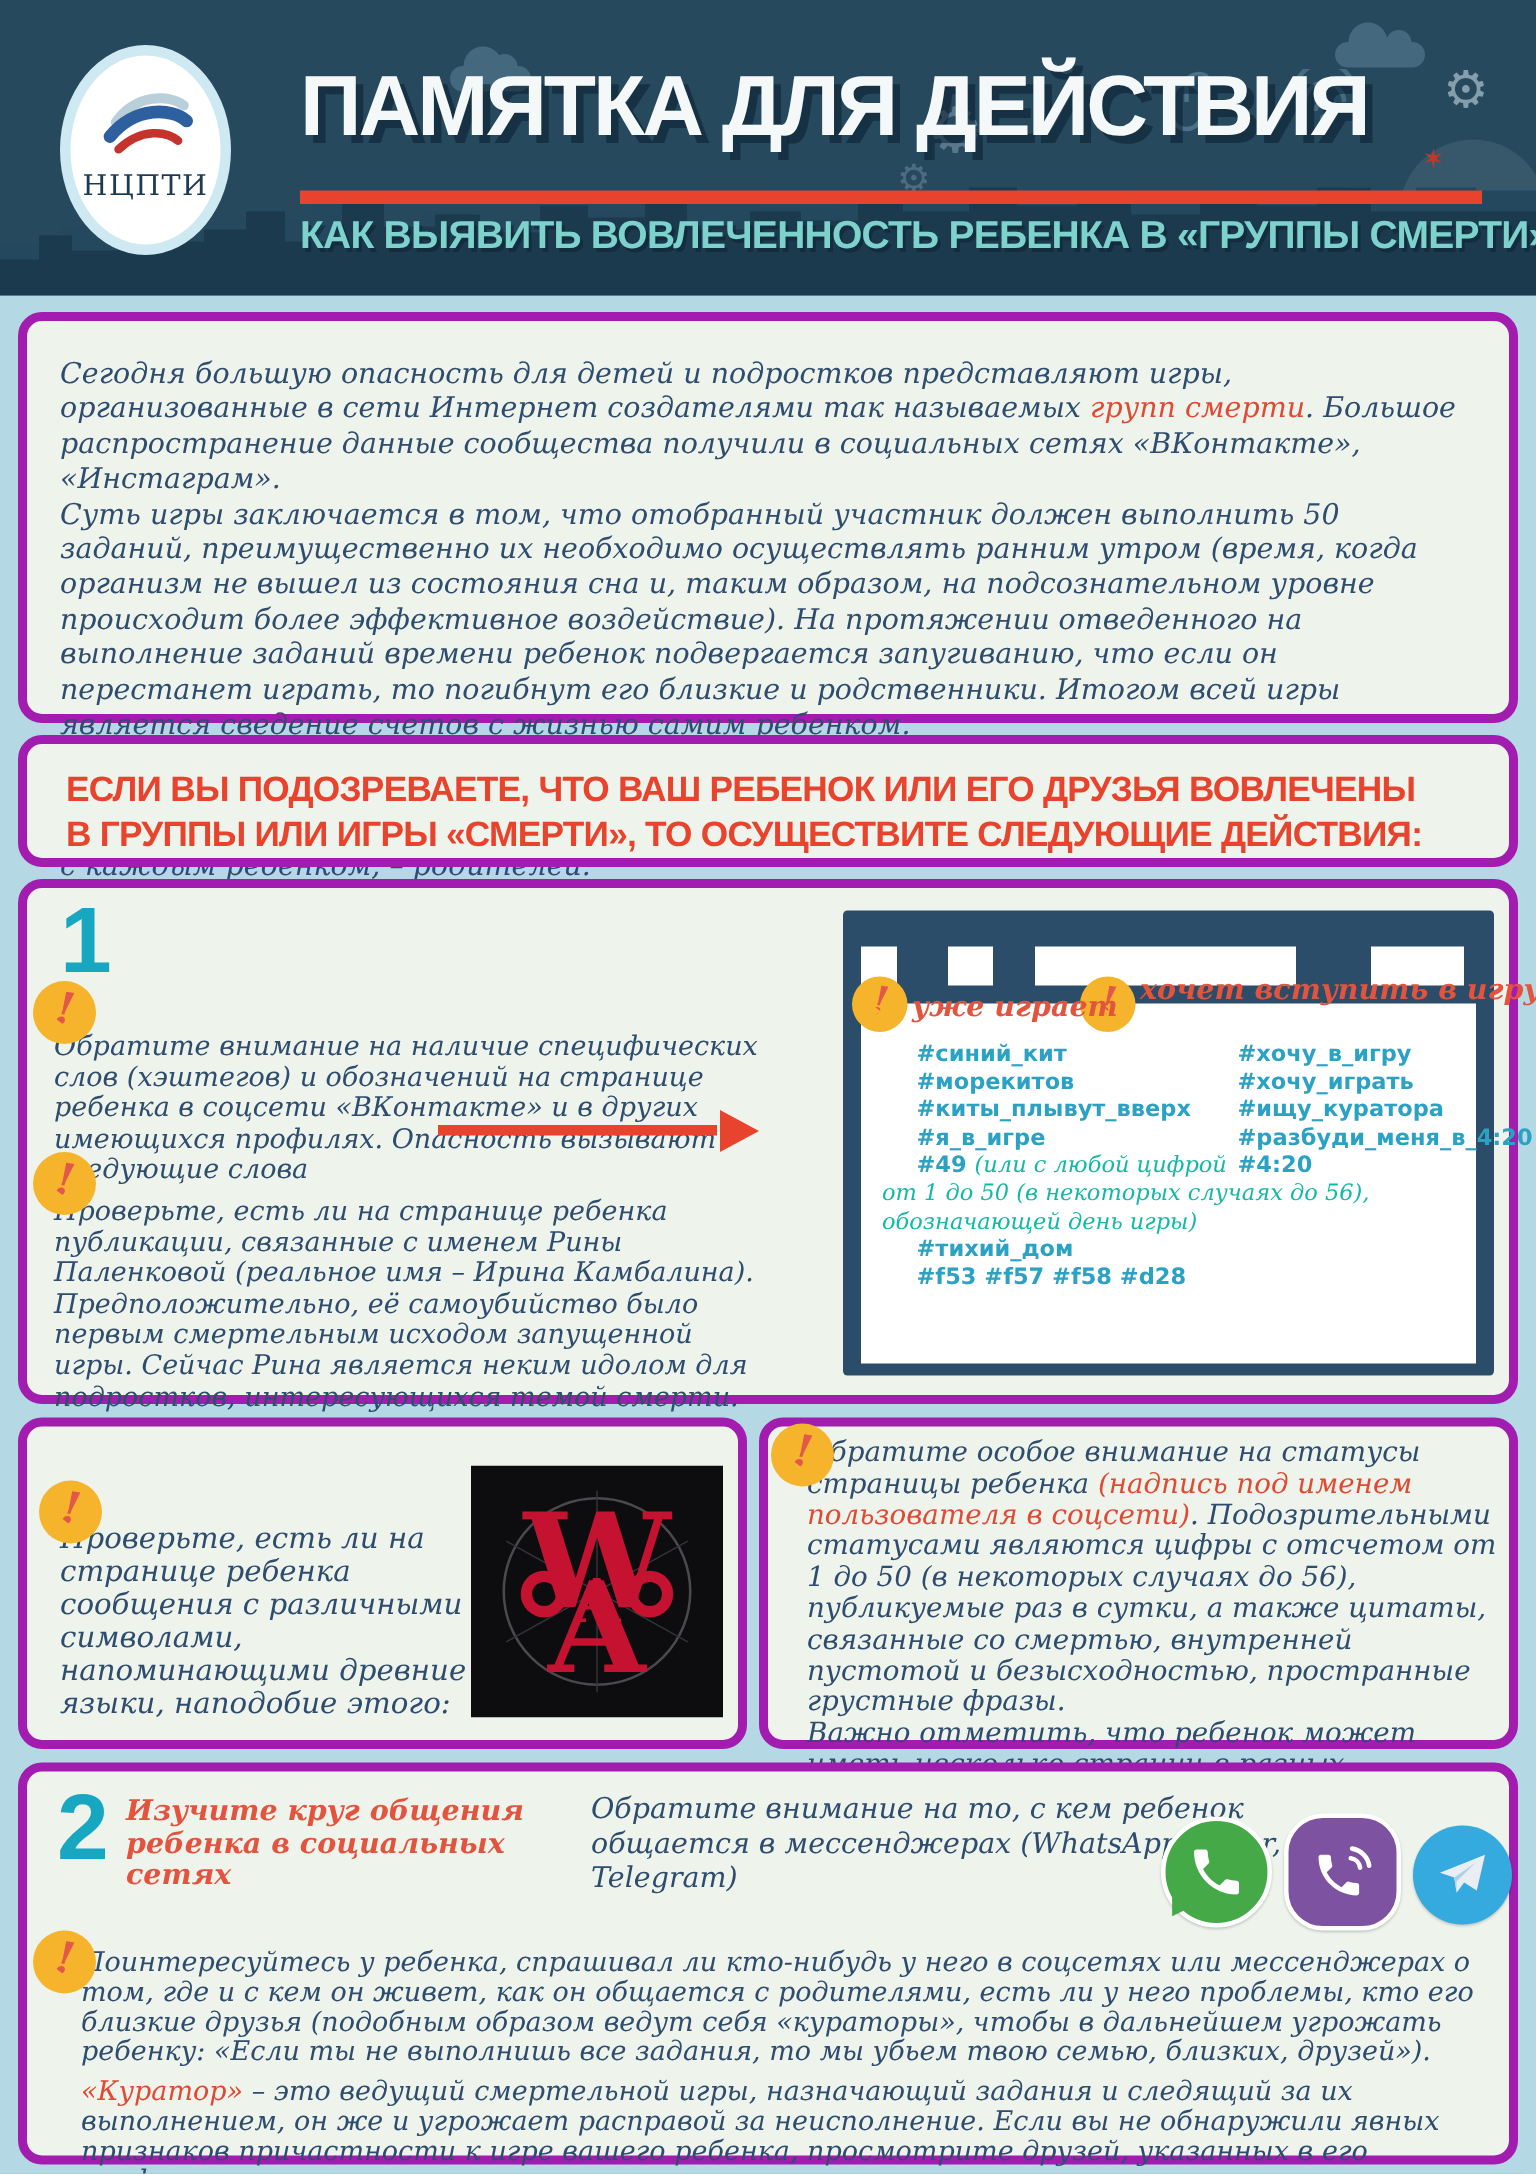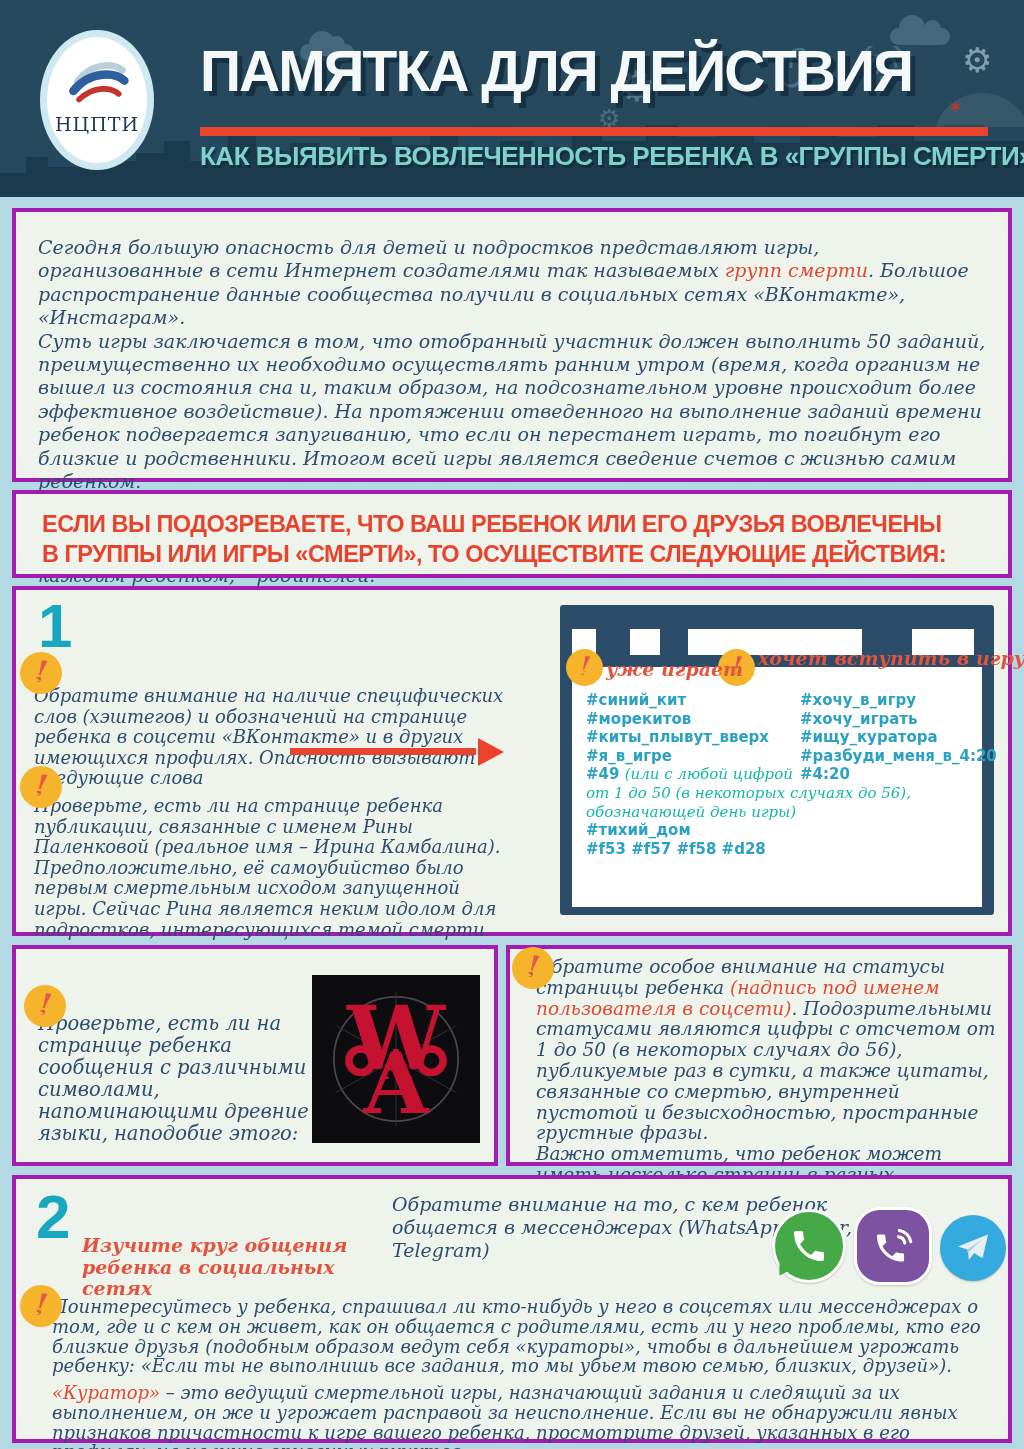--- a/index.html
+++ b/index.html
@@ -18,21 +18,21 @@
   .subtitle{position:absolute;left:200px;top:141px;width:810px;font-family:"Liberation Sans",sans-serif;font-weight:bold;font-size:26px;letter-spacing:-0.5px;color:#7dd2cd;text-shadow:2px 3px 0 rgba(10,30,45,.45);white-space:nowrap;z-index:2;}
   .deco{position:absolute;color:#466b80;z-index:1;}
   .cloud{position:absolute;width:54px;height:17px;background:#44687d;border-radius:20px;}
   .cloud::before{content:"";position:absolute;width:26px;height:26px;background:inherit;border-radius:50%;top:-13px;left:9px;}
   .cloud::after{content:"";position:absolute;width:17px;height:17px;background:inherit;border-radius:50%;top:-8px;right:9px;}
   .gear{font-family:"DejaVu Sans",sans-serif;}
   .bomb{position:absolute;left:933px;top:93px;width:98px;height:98px;border-radius:50%;background:rgba(255,255,255,.08);}
   .spark{position:absolute;left:948px;top:96px;font-family:"DejaVu Sans",sans-serif;font-size:18px;color:#c0392b;}
 
   
-  .card{position:absolute;background:#eef3ec;border:4px solid #a21caf;border-radius:0;}
+  .card{position:absolute;background:#eef3ec;border:6px solid #a21caf;border-radius:16px;}
   .c1{left:12px;top:208px;width:1000px;height:274px;padding:24px 22px 0 22px;}
   .c2{left:12px;top:490px;width:1000px;height:88px;padding:15px 0 0 26px;}
   .c3{left:12px;top:586px;width:1000px;height:350px;}
   .c4{left:12px;top:945px;width:486px;height:221px;}
   .c5{left:506px;top:945px;width:506px;height:221px;}
   .c6{left:12px;top:1175px;width:1000px;height:268px;}
   .c1 p{font-size:19px;line-height:23.4px;font-style:italic;color:#2e4d6e;}
   .red-inline{color:#e04a32;}
   .alert-line{font-family:"Liberation Sans",sans-serif;font-weight:bold;font-size:23.5px;line-height:30px;letter-spacing:-0.5px;color:#e8432d;}
 
@@ -51,21 +51,21 @@
   .arrow{position:absolute;left:274px;top:148px;width:214px;height:28px;}
   .arrow .shaft{position:absolute;left:0;top:10px;width:186px;height:7px;background:#e8432d;}
   .arrow .head{position:absolute;right:0;top:0;width:0;height:0;border-left:26px solid #e8432d;border-top:14px solid transparent;border-bottom:14px solid transparent;}
 
   
   .browser{position:absolute;left:544px;top:15px;width:434px;height:310px;background:#2c4d69;border-radius:3px;}
   .bbox{position:absolute;background:#fff;}
   .bcontent{position:absolute;left:12px;top:62px;width:410px;height:240px;background:#fff;}
   .coltitle{position:absolute;font-style:italic;font-weight:bold;font-size:19px;color:#e2543e;white-space:nowrap;z-index:5;}
   .taglist{position:absolute;z-index:5;}
-  .tag{font-family:"DejaVu Sans",sans-serif;font-weight:bold;font-size:15px;line-height:18.6px;color:#2ba2c4;white-space:nowrap;}
+  .tag{font-family:"DejaVu Sans",sans-serif;font-weight:bold;font-size:15px;line-height:18.6px;color:#2ba2c4;white-space:nowrap;margin-left:23px;}
   .note{font-family:"DejaVu Serif",serif;font-style:italic;font-weight:normal;font-size:15px;line-height:18.6px;color:#14b8a6;white-space:nowrap;}
 
   
   .symbol{position:absolute;left:296px;top:26px;width:168px;height:168px;}
 
   
   .msg{position:absolute;border-radius:50%;border:3px solid #fff;box-shadow:0 1px 2px rgba(0,0,0,.2);}
   .wa{left:756px;top:30px;width:74px;height:74px;background:#45a948;}
   .wa::after{content:"";position:absolute;left:-4px;bottom:-6px;width:0;height:0;border:10px solid transparent;border-top:16px solid #45a948;transform:rotate(32deg);}
   .vb{left:838px;top:28px;width:78px;height:78px;background:#7d52a0;border-radius:26px;}
@@ -230,21 +230,21 @@
         <span class="mark">!</span>
       </div>
     <div class="tip" style="left:26px;top:8px;width:462px;font-size:18.5px;line-height:20.8px;">
       <span>Обратите особое внимание на статусы страницы ребенка </span><span class="red-inline">(надпись под именем пользователя в соцсети)</span><span>. Подозрительными статусами являются цифры с отсчетом от 1 до 50 (в некоторых случаях до 56), публикуемые раз в сутки, а также цитаты, связанные со смертью, внутренней пустотой и безысходностью, пространные грустные фразы.</span><br>
       <span>Важно отметить, что ребенок может иметь несколько страниц в разных социальных сетях, – </span><span class="red-inline">проверьте каждую из них.</span>
     </div>
   </div>
 
   <div class="card c6">
     <div class="num" style="left:20px;top:8px;">2</div>
-    <div class="step-head" style="left:66px;top:16px;width:300px;margin-top:40px;">Изучите круг общения ребенка в социальных сетях</div>
+    <div class="step-head" style="left:66px;top:16px;width:300px;">Изучите круг общения ребенка в социальных сетях</div>
     <div class="tip" style="left:376px;top:14px;width:500px;font-size:19px;line-height:23px;">Обратите внимание на то, с кем ребенок общается в мессенджерах (WhatsApp, Viber, Telegram)</div>
 
     <div class="msg wa">
       <svg width="40" height="40" viewBox="0 0 24 24">
           <path fill="#fff" d="M6.62 10.79c1.44 2.83 3.76 5.14 6.59 6.59l2.2-2.2c.27-.27.67-.36 1.02-.24 1.12.37 2.33.57 3.57.57.55 0 1 .45 1 1V20c0 .55-.45 1-1 1-9.39 0-17-7.61-17-17 0-.55.45-1 1-1h3.5c.55 0 1 .45 1 1 0 1.25.2 2.45.57 3.57.11.35.03.74-.25 1.02l-2.2 2.2z"></path>
         </svg>
     </div>
     <div class="msg vb">
       <svg width="44" height="44" viewBox="0 0 24 24">
         <path fill="#fff" d="M6.62 10.79c1.44 2.83 3.76 5.14 6.59 6.59l2.2-2.2c.27-.27.67-.36 1.02-.24 1.12.37 2.33.57 3.57.57.55 0 1 .45 1 1V20c0 .55-.45 1-1 1-9.39 0-17-7.61-17-17 0-.55.45-1 1-1h3.5c.55 0 1 .45 1 1 0 1.25.2 2.45.57 3.57.11.35.03.74-.25 1.02l-2.2 2.2z" transform="scale(0.82) translate(1,4)"></path>

